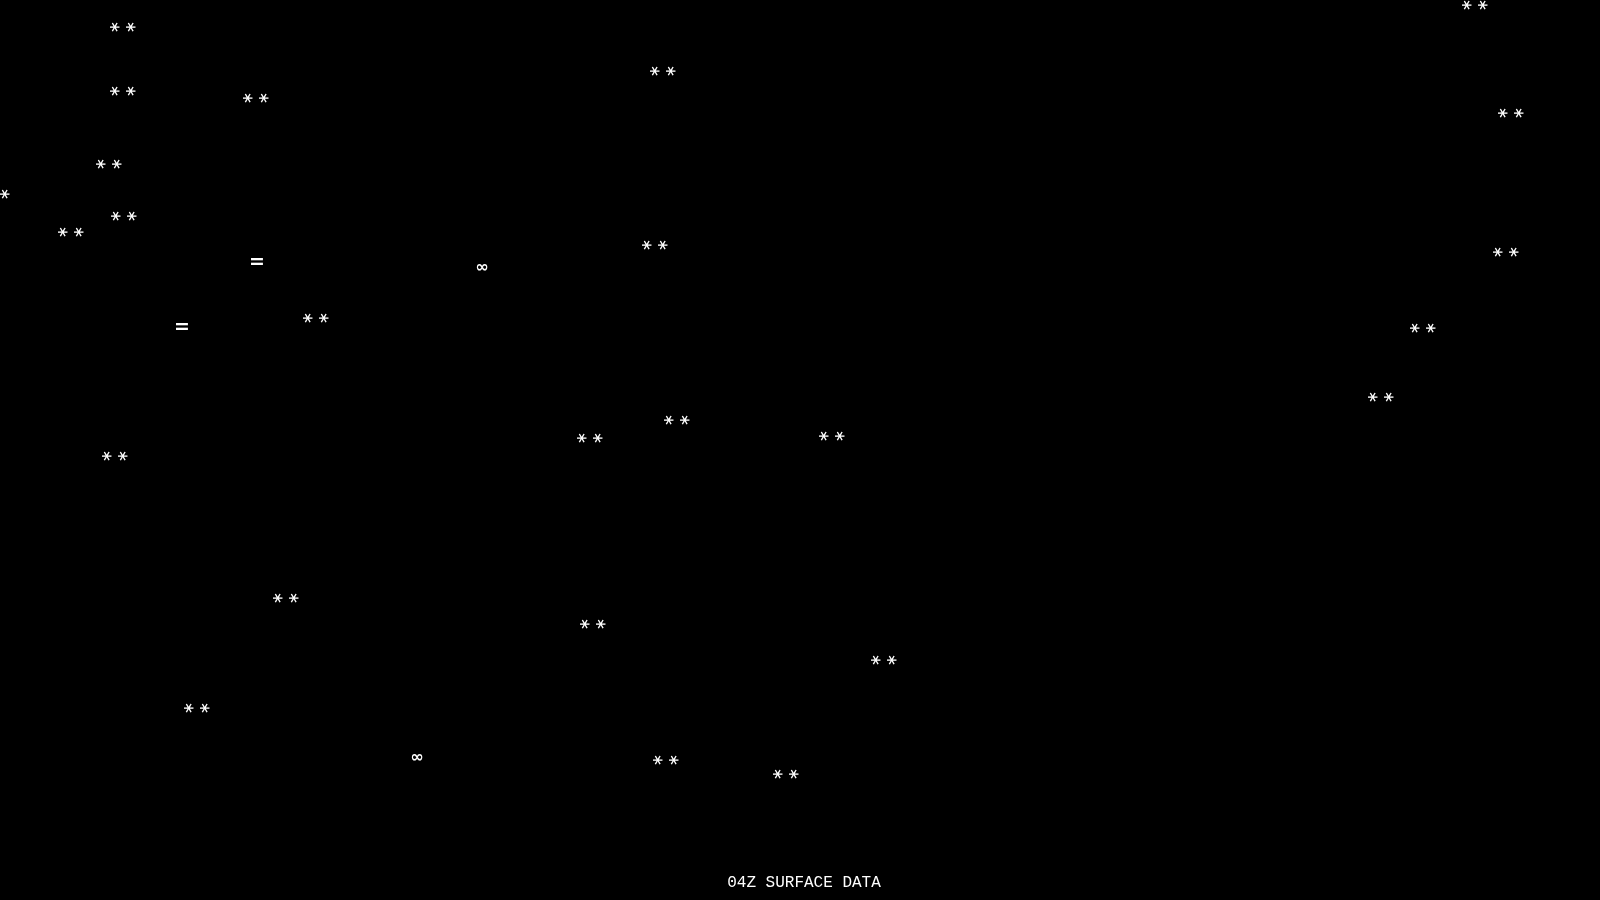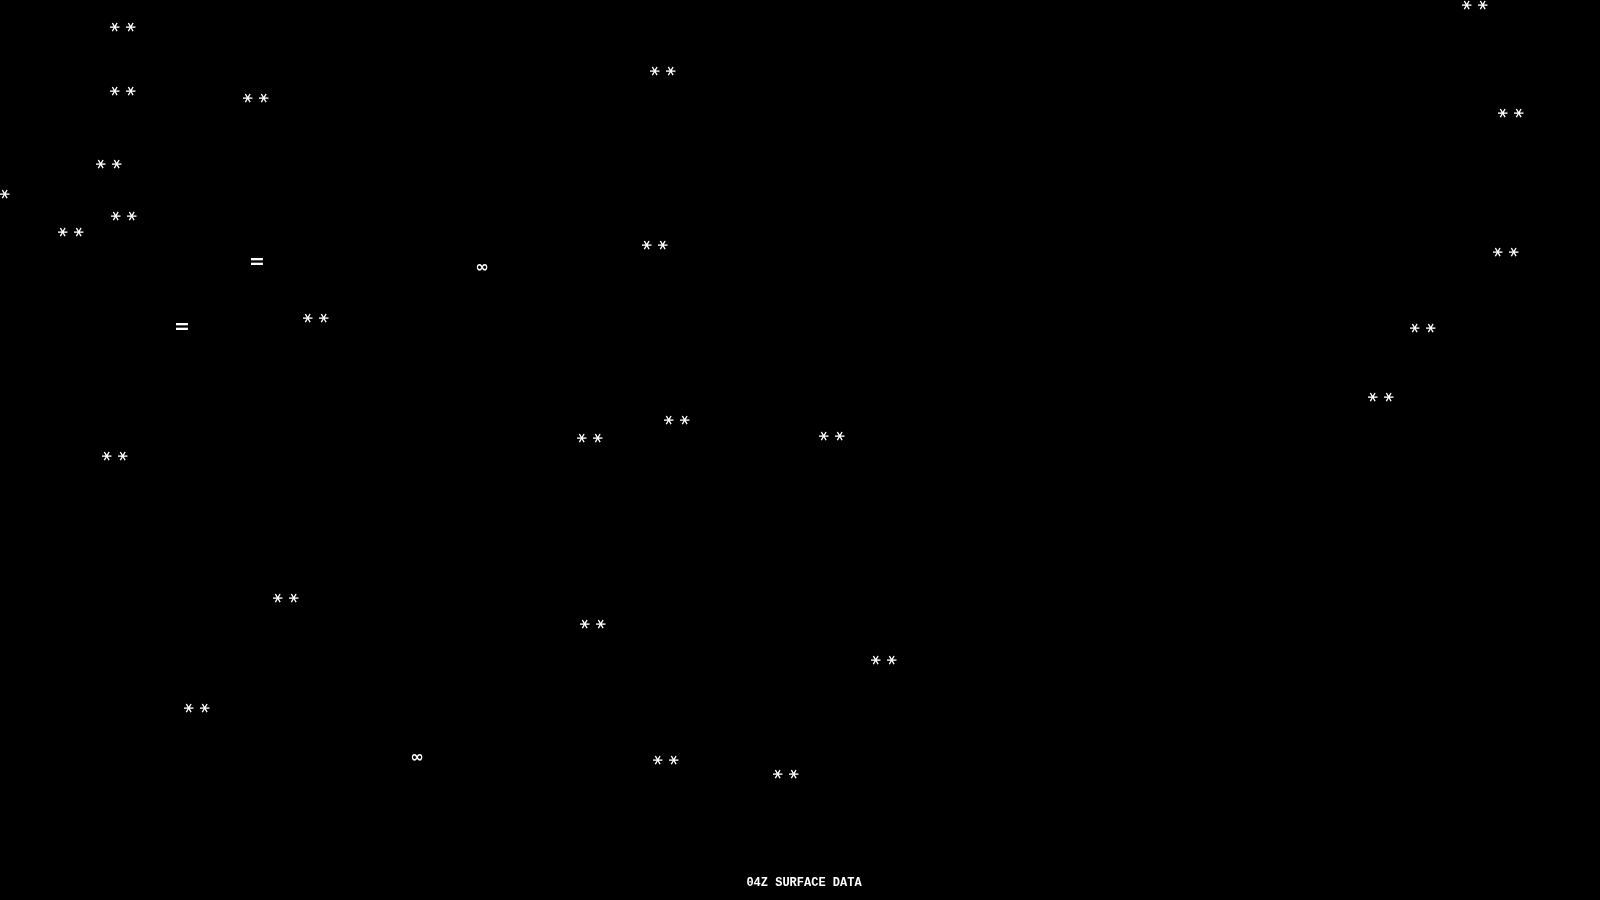--- a/index.html
+++ b/index.html
@@ -49,22 +49,22 @@
     font-size: 16px;
     font-weight: 700;
   }
   .map-title {
     position: absolute;
     left: 804px;
     top: 883px;
     transform: translate(-50%, -50%);
     color: #ffffff;
     font-family: "Liberation Mono", "DejaVu Sans Mono", monospace;
-    font-size: 12px;
-    font-weight: 700;
+    font-size: 16px;
+    font-weight: 400;
     letter-spacing: 0px;
     white-space: nowrap;
   }
 </style>
 </head>
 <body>
 
 <div class="map">
   <div class="map-title">04Z SURFACE DATA</div>
 <div class="station sym-snow" style="left: 122px; top: 27px;"><span class="g">∗</span><span class="g">∗</span></div>

